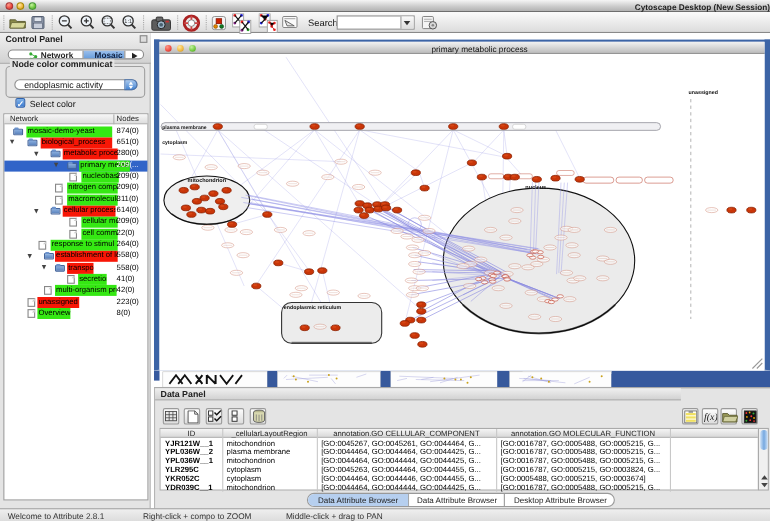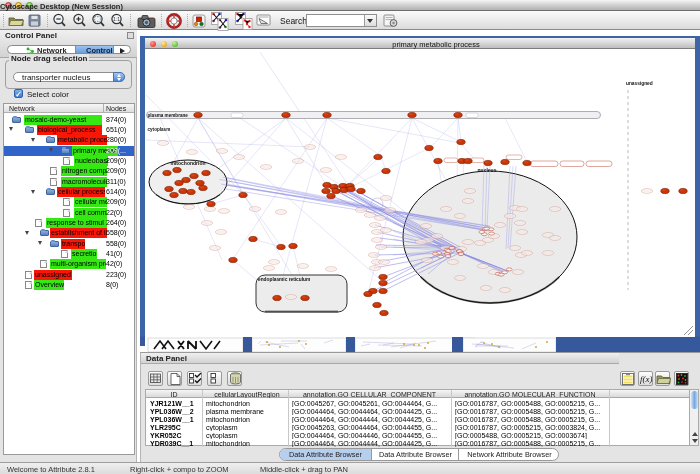--- a/index.html
+++ b/index.html
@@ -1,20 +1,20 @@
 <!DOCTYPE html>
 <html><head><meta charset="utf-8"><style>
 *{margin:0;padding:0;box-sizing:border-box;}
 body{width:700px;height:474px;overflow:hidden;font-family:"Liberation Sans",sans-serif;background:#fff;}
 #app{position:relative;width:700px;height:474px;background:#fff;}
 .abs{position:absolute;}
 
 #titlebar{left:0;top:0;width:700px;height:11px;background:linear-gradient(#f5f5f5,#cacaca 60%,#b2b2b2);border-bottom:1px solid #6e6e6e;}
 .tl{position:absolute;top:2px;width:7px;height:7px;border-radius:50%;}
-#title-text{position:absolute;top:1.5px;left:0;width:700px;text-align:left;font-size:7.5px;font-weight:bold;color:#222;}
+#title-text{position:absolute;top:1.5px;left:0;width:700px;text-align:right;font-size:7.5px;font-weight:bold;color:#222;}
 
 #toolbar{left:0;top:11px;width:700px;height:19px;background:linear-gradient(#fbfbfb,#dcdcdc);border-bottom:1px solid #8a8a8a;}
 .tsep{position:absolute;top:3px;height:13px;border-left:1px dotted #aaa;}
 
 #cpanel{left:0;top:30px;width:137px;height:432px;background:#e4e4e4;border-right:1px solid #b5b5b5;}
 #cphead{position:absolute;left:0;top:0;width:137px;height:28px;background:linear-gradient(#f0f0f0,#d2d2d2);border-bottom:1px solid #a8a8a8;}
 #cphead span{position:absolute;left:5px;top:1px;font-size:8px;font-weight:bold;color:#222;}
 #tabrow{position:absolute;left:7px;top:15px;width:124px;height:9px;background:#fff;border:1px solid #8a8a8a;border-radius:5px;overflow:hidden;}
 #tab-mosaic{position:absolute;left:67px;top:0;width:39px;height:9px;background:linear-gradient(#9cc0ec,#5b95d9);border-left:1px solid #8a8a8a;border-right:1px solid #8a8a8a;}
 #groupbox{position:absolute;left:5px;top:30px;width:127px;height:29px;border:1px solid #9f9f9f;border-radius:4px;}
@@ -177,34 +177,34 @@
 </div>
 
 <div class="abs" id="cpanel">
   <div id="cphead">
         <span>Control Panel</span>
     <div style="position:absolute;right:3px;top:2px;width:7px;height:7px;border:1px solid #888;background:#ddd;"></div>
   </div>
   <div id="tabrow">
     <span style="position:absolute;left:29px;top:0;line-height:9px;font-size:7.5px;font-weight:bold;color:#222;">Network</span>
     <div id="tab-mosaic">
-          <span style="position:absolute;left:10px;top:0;line-height:9px;font-size:7.5px;font-weight:bold;color:#102040;">Control</span>
+          <span style="position:absolute;left:10px;top:0;line-height:9px;font-size:7.5px;font-weight:bold;color:#102040;">Mosaic</span>
         </div>
     <div style="position:absolute;right:5px;top:2px;width:0;height:0;border-top:3px solid transparent;border-bottom:3px solid transparent;border-left:5px solid #222;"></div>
     <svg style="position:absolute;left:18px;top:1px" width="9" height="9" viewBox="0 0 9 9">
           <circle cx="2" cy="2" r="1.4" fill="#3a3"></circle>
           <circle cx="6.5" cy="4.5" r="1.4" fill="#3a3"></circle>
           <circle cx="2" cy="7" r="1.4" fill="#3a3"></circle>
           <path d="M2 2L6.5 4.5L2 7" stroke="#3a3" stroke-width="0.8" fill="none"></path>
         </svg>
   </div>
   <div id="groupbox"></div>
-  <div id="gblabel">Node drag selection</div>
+  <div id="gblabel">Node color communicat</div>
   <div id="combo">
-        <span>transporter nucleus</span>
+        <span>endoplasmic activity</span>
         <div id="combocap">
      <div style="position:absolute;left:2.5px;top:1px;width:0;height:0;border-left:2.5px solid transparent;border-right:2.5px solid transparent;border-bottom:3px solid #fff;"></div>
      <div style="position:absolute;left:2.5px;top:5px;width:0;height:0;border-left:2.5px solid transparent;border-right:2.5px solid transparent;border-top:3px solid #fff;"></div>
   </div>
       </div>
   <div id="checkbox">✓</div>
       <div id="cklabel">Select color</div>
   <div id="treebox">
     <div id="treehead">
           <span style="position:absolute;left:5px;top:0.5px;">Network</span>
@@ -873,21 +873,21 @@
     <div class="cline" style="left:463px"></div>
   </div>
   <div id="vscroll">
         <div id="vthumb"></div>
     <div style="position:absolute;left:1.5px;bottom:9px;width:0;height:0;border-left:3px solid transparent;border-right:3px solid transparent;border-bottom:4px solid #444;"></div>
     <div style="position:absolute;left:1.5px;bottom:2px;width:0;height:0;border-left:3px solid transparent;border-right:3px solid transparent;border-top:4px solid #444;"></div>
   </div>
   <div id="ftabs" style="width:280px;">
     <div class="fseg" style="left:0;width:92px;background:#b6cfef;border-right:1px solid #999;border-radius:7px 0 0 7px;">Data Attribute Browser</div>
     <div class="fseg" style="left:93px;width:86px;border-right:1px solid #999;">Data Attribute Browser</div>
-    <div class="fseg" style="left:180px;width:99px;">Network Attribute Browser</div>
+    <div class="fseg" style="left:180px;width:99px;">Desktop Attribute Browser</div>
   </div>
 </div>
 
 <div class="abs" id="status">
   <span style="left:7px">Welcome to Attribute 2.8.1</span>
   <span style="left:130px">Right-click + compo to ZOOM</span>
   <span style="left:260px">Middle-click + drag to PAN</span>
 </div>
 
 </div>

